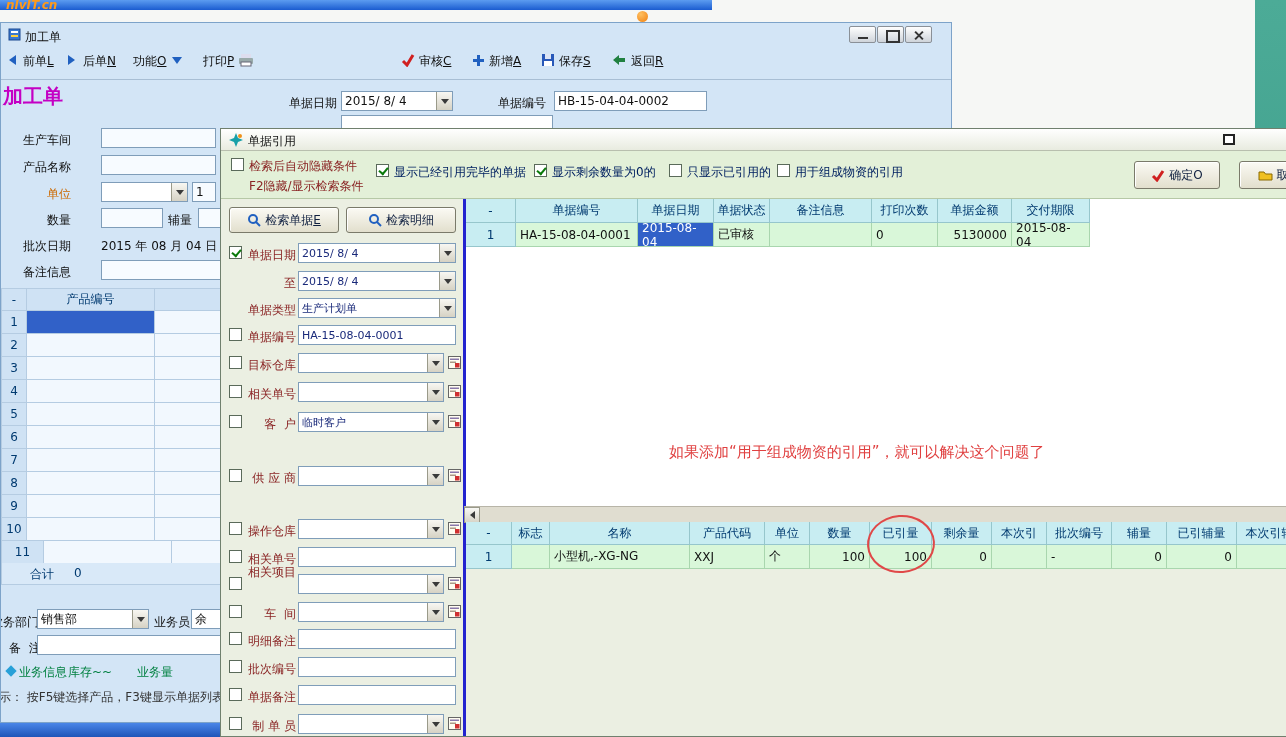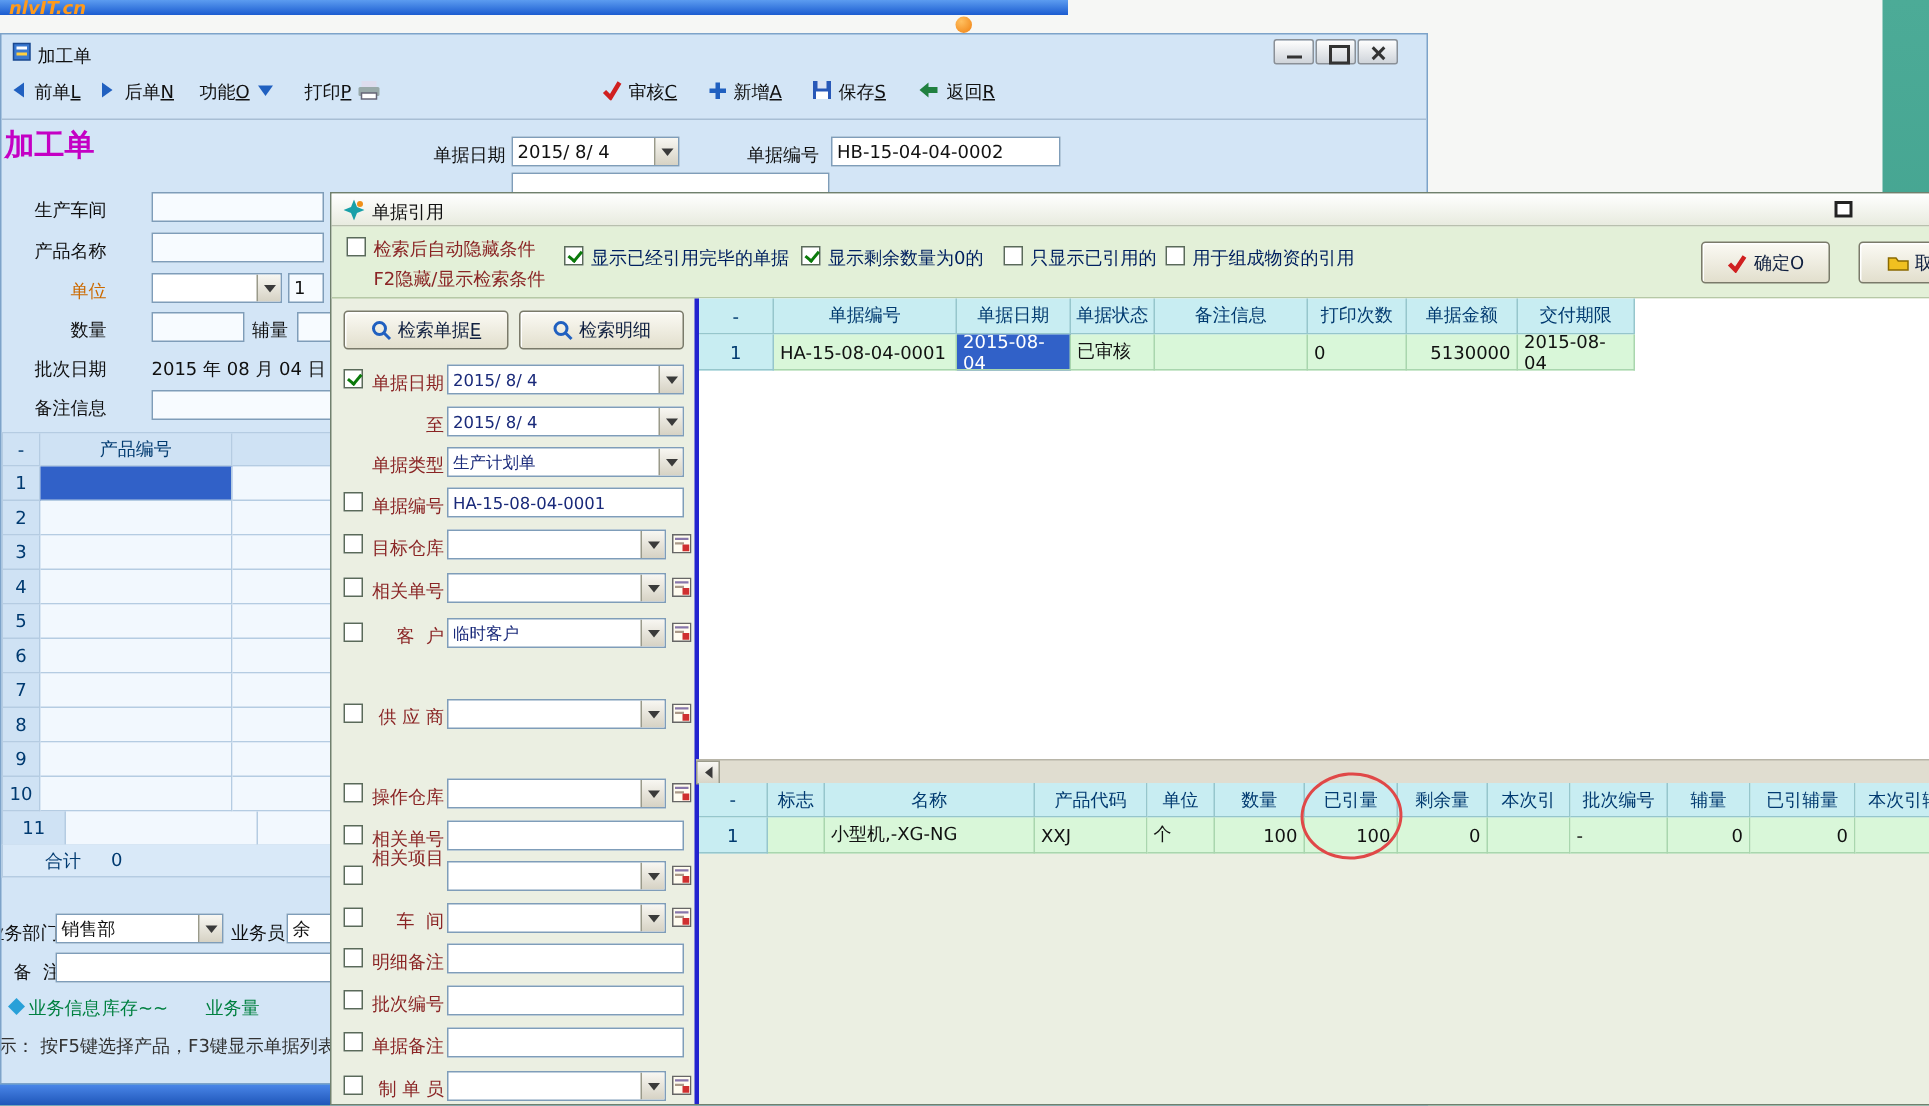--- a/index.html
+++ b/index.html
@@ -576,20 +576,21 @@
       <div class="th cy" style="left: 546px; width: 78px; height: 24px;">交付期限</div>
       <div class="td cy a-c rownum" style="left: 0px; width: 50px; height: 24px; top: 24px;">1</div>
       <div class="td cy a-l" style="left: 50px; width: 122px; height: 24px; top: 24px;">HA-15-08-04-0001</div>
       <div class="td cy a-c sel" style="left: 172px; width: 76px; height: 24px; top: 24px;">2015-08-04</div>
       <div class="td cy a-l" style="left: 248px; width: 56px; height: 24px; top: 24px;">已审核</div>
       <div class="td cy a-l" style="left: 304px; width: 102px; height: 24px; top: 24px;"></div>
       <div class="td cy a-l" style="left: 406px; width: 66px; height: 24px; top: 24px;">0</div>
       <div class="td cy a-r" style="left: 472px; width: 74px; height: 24px; top: 24px;">5130000</div>
       <div class="td cy a-l" style="left: 546px; width: 78px; height: 24px; top: 24px;">2015-08-04</div>
     </div>
+  <div class="annotation">如果添加“用于组成物资的引用”，就可以解决这个问题了</div>
 
   <div class="hscroll">
     <span class="hs-btn">
         <i class="tri-l"></i>
       </span>
   </div>
 
   <div class="dettable" id="dettable">
       <div class="th cy" style="left: 0px; width: 46px; height: 23px;">-</div>
       <div class="th cy" style="left: 46px; width: 38px; height: 23px;">标志</div>

